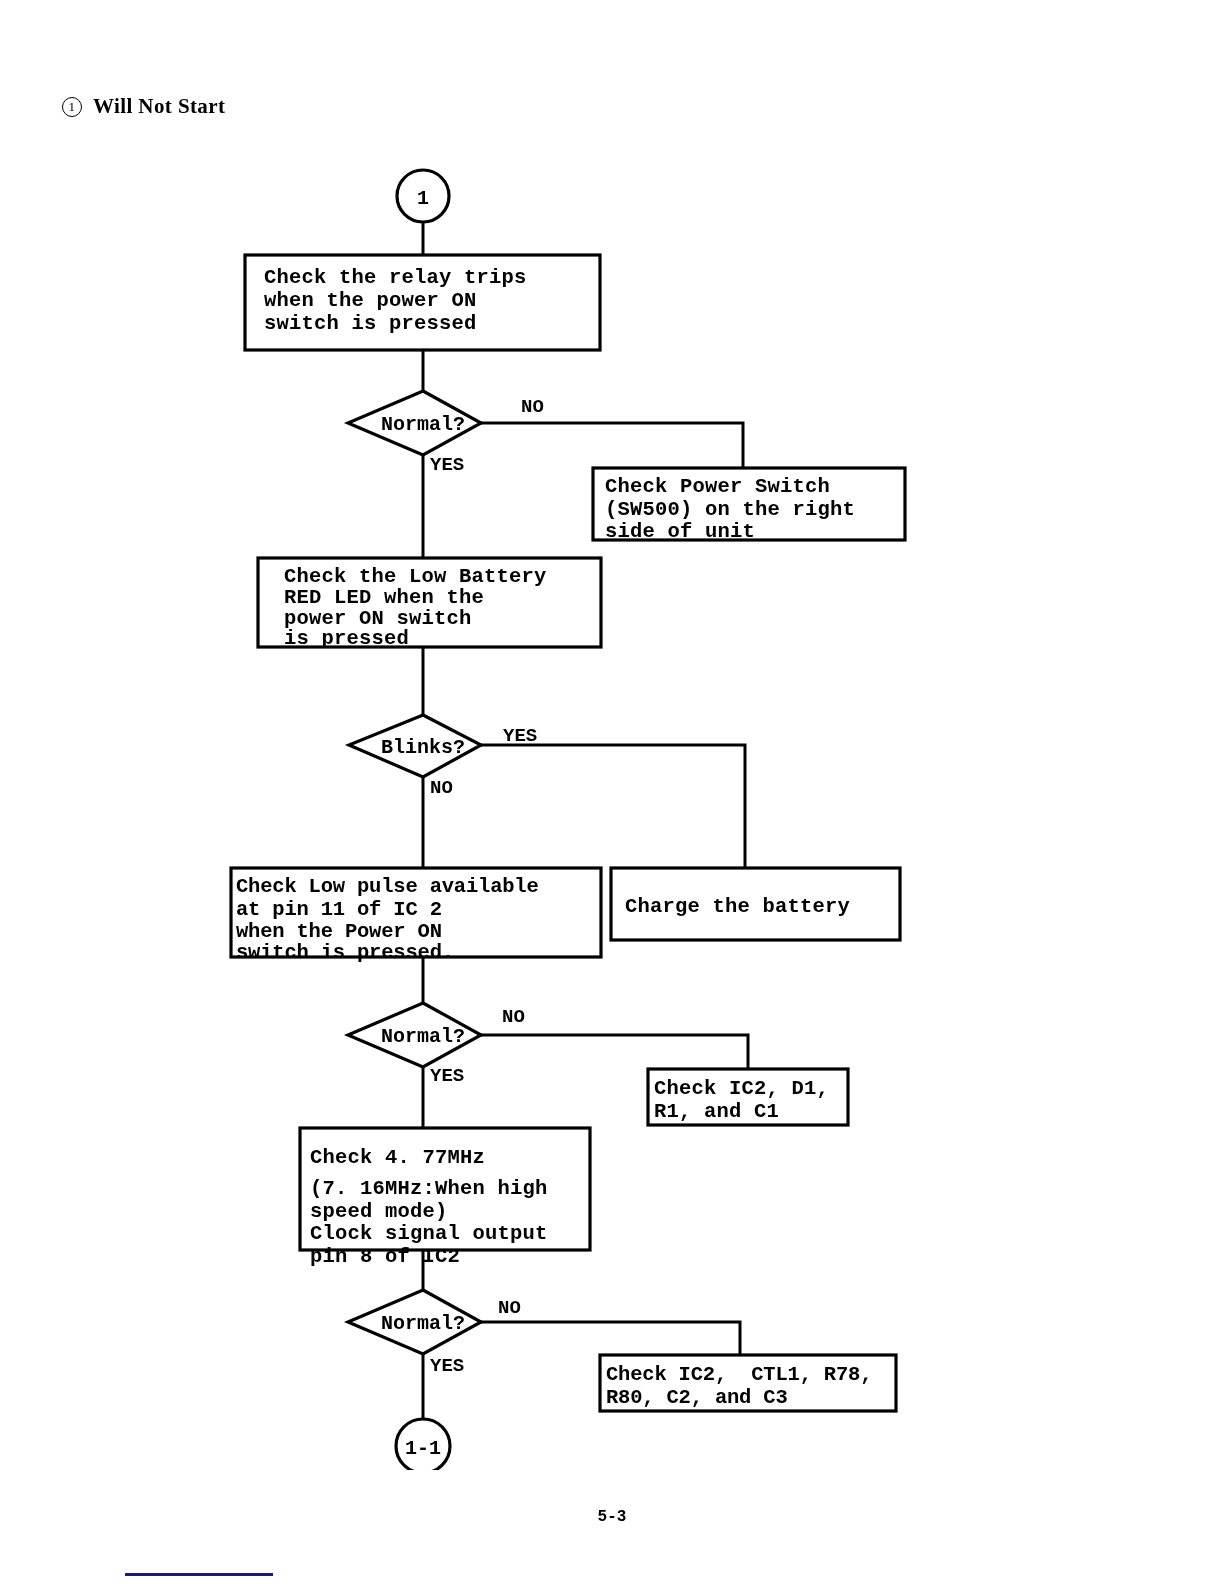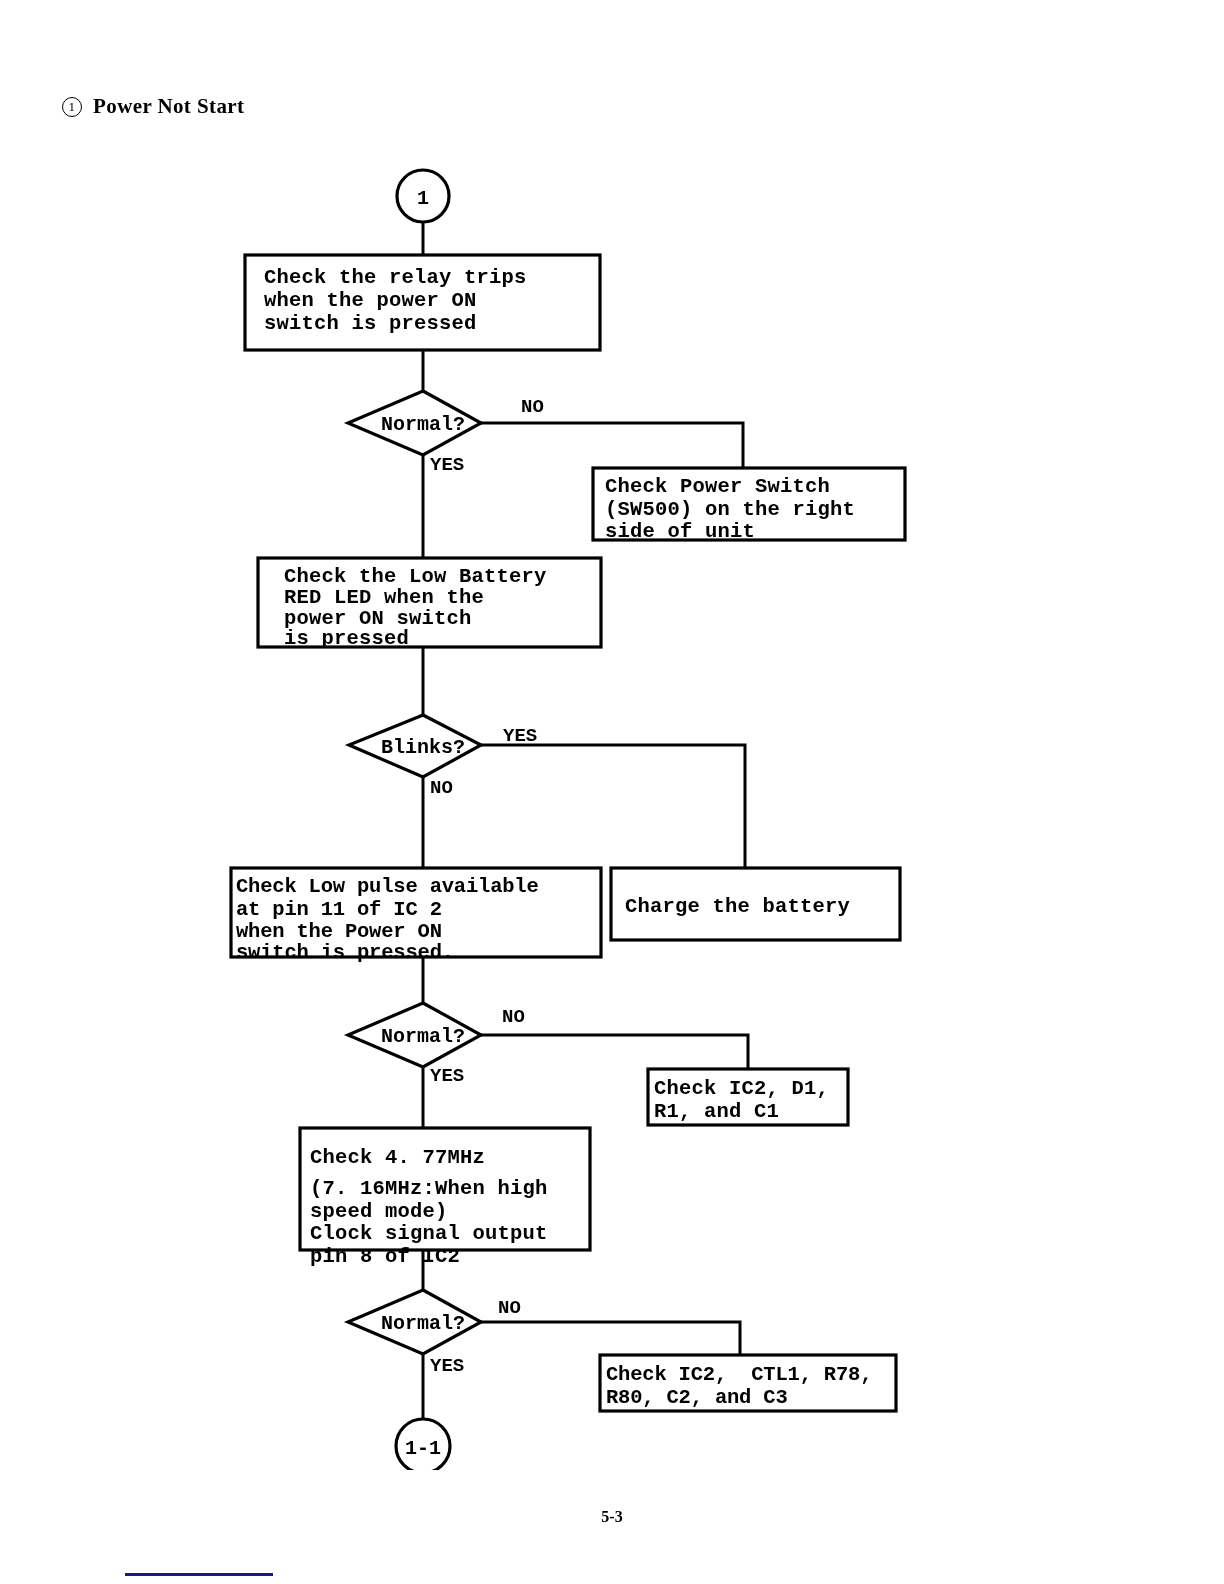--- a/index.html
+++ b/index.html
@@ -47,21 +47,21 @@
     font-size: 13px;
     line-height: 1;
     box-sizing: border-box;
   }
   #page-number {
     position: absolute;
     left: 0;
     top: 1508px;
     width: 1224px;
     text-align: center;
-    font-family: Liberation Serif, serif;
+    font-family: Liberation Mono, monospace;
     font-weight: bold;
     font-size: 16px;
     color: #000;
   }
   #edge-mark {
     position: absolute;
     left: 125px;
     top: 1573px;
     width: 148px;
     height: 3px;
@@ -86,21 +86,21 @@
   .shape { fill: #ffffff; stroke: #000000; stroke-width: 3.2; }
   .connline { stroke: #000000; stroke-width: 3; fill: none; }
 </style>
 </head>
 <body>
 
 <div id="page">
 
   <div id="section-heading">
     <span class="circled-num">1</span>
-    <span>Power Not Start</span>
+    <span>Will Not Start</span>
   </div>
 
   <svg id="flow" width="1224" height="1470" viewBox="0 0 1224 1470">
 
     <g>
 
       <path class="connline" d="M423,222 L423,255"></path>
 
       <path class="connline" d="M423,350 L423,391"></path>
 

